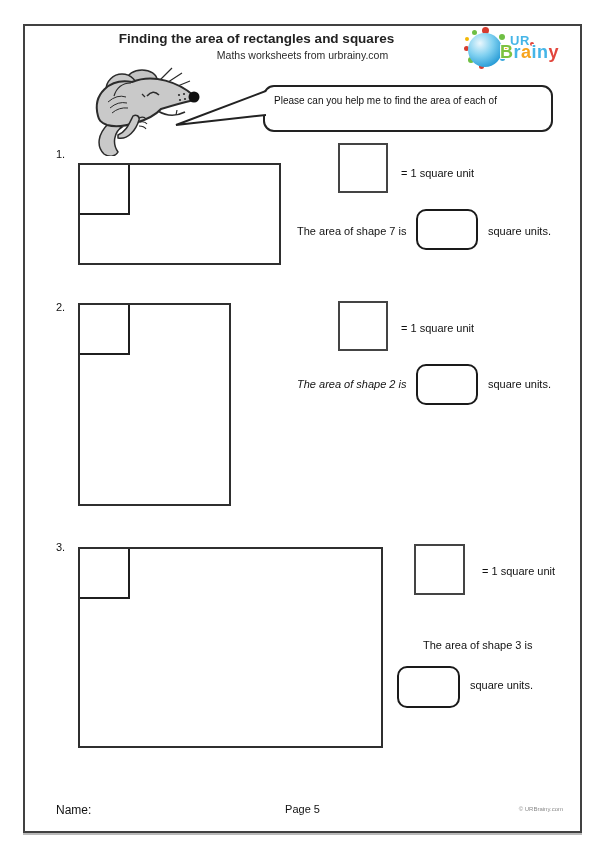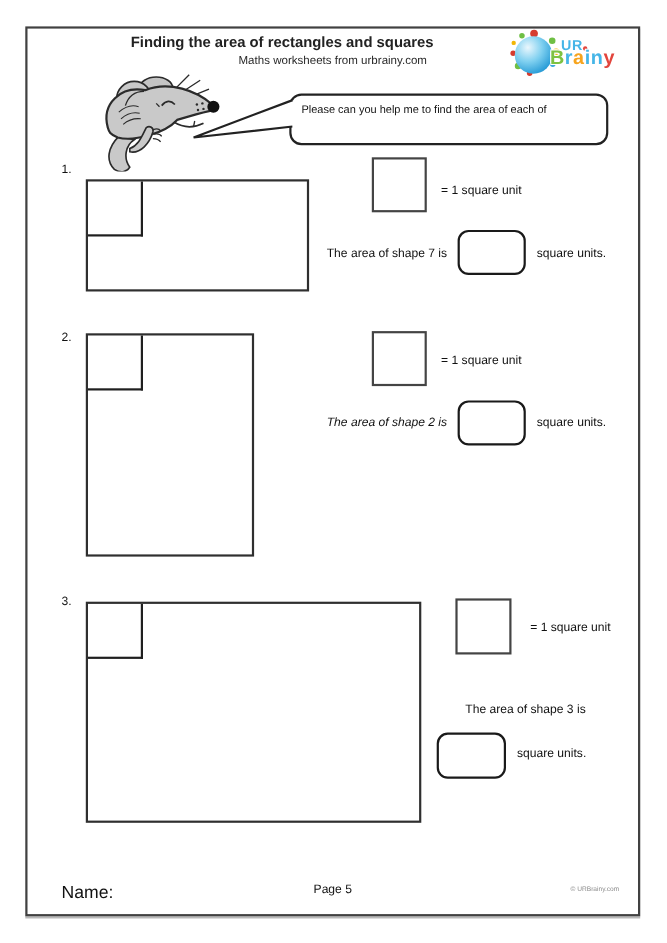--- a/index.html
+++ b/index.html
@@ -35,21 +35,21 @@
   
   .shape { border:2px solid #2f2f2f; background:#fff; }
   .corner-unit { position:absolute; left:0; top:0; width:50px; height:50px;
                  border-right:2px solid #1f1f1f; border-bottom:2px solid #1f1f1f; }
   .key-square { width:50px; height:50px; border:2px solid #444; background:#fff; }
   .answer-box { width:62px; height:41px; border:2px solid #1a1a1a; border-radius:10px; background:#fff; }
   .pnum, .body-text { font-size:11px; color:#111; }
   .body-text { white-space:nowrap; }
 
   
-  .footer-name { left:56px; top:803px; font-size:16px; color:#111; }
+  .footer-name { left:56px; top:803px; font-size:12px; color:#111; }
   .footer-page { left:23px; top:803px; width:559px; text-align:center; font-size:11px; color:#111; }
   .footer-copy { left:463px; top:806px; width:100px; text-align:right; font-size:6px; color:#8a8a8a; }
 </style>
 </head>
 <body>
 
 <div class="page">
   <div class="frame"></div>
 
   <div class="abs title">Finding the area of rectangles and squares</div>

